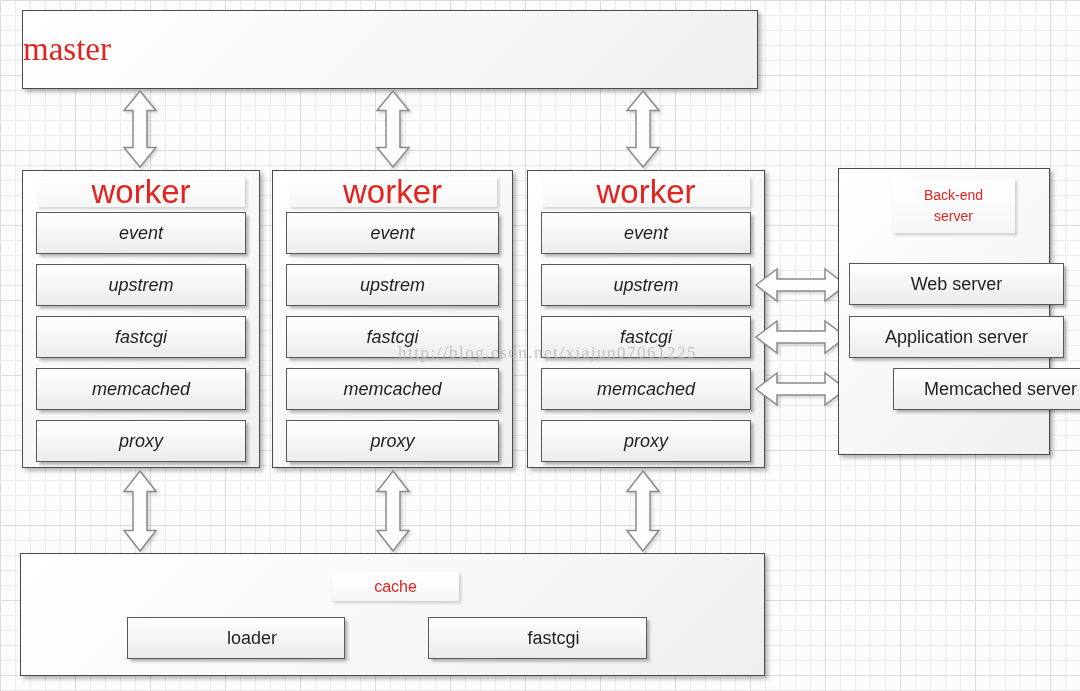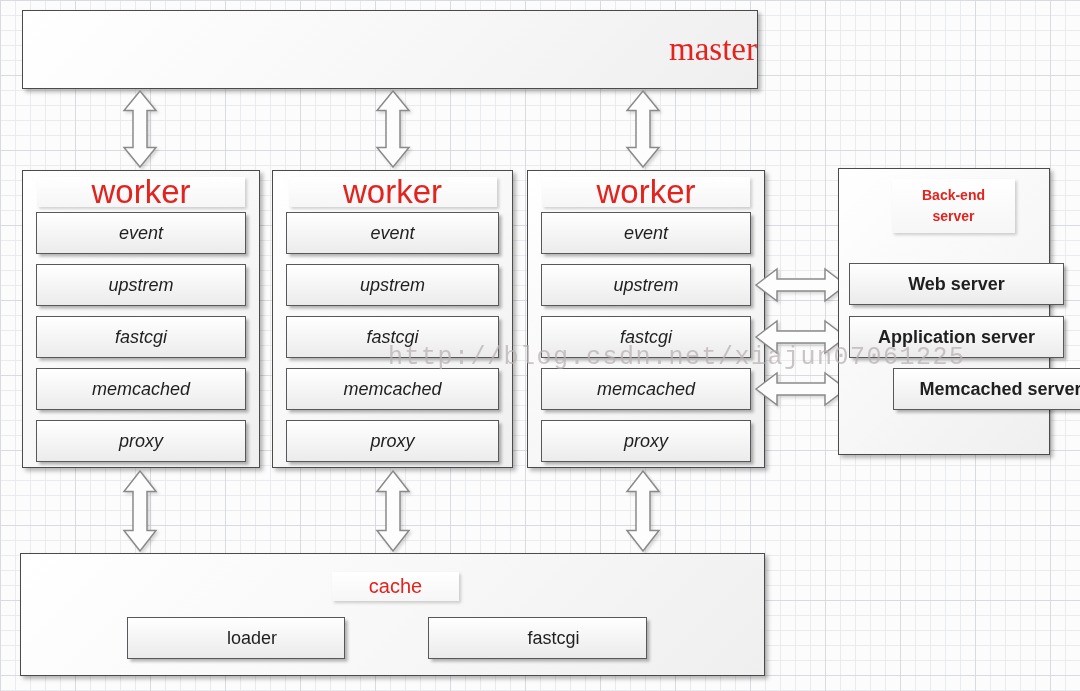--- a/index.html
+++ b/index.html
@@ -22,21 +22,21 @@
     position:absolute;
     border:1px solid #4b4b4d;
     background:linear-gradient(135deg, #ffffff 0%, #f7f7f8 55%, #efeff0 100%);
     box-shadow:3px 3px 4px rgba(0,0,0,0.28);
     box-sizing:border-box;
   }
 
   
   .master {
     left:22px; top:10px; width:736px; height:79px;
-    display:flex; align-items:center; justify-content:flex-end;
+    display:flex; align-items:center; justify-content:flex-start;
   }
   .master-text {
     font-family:"Liberation Serif", serif;
     font-size:33px; color:#e2231e;
   }
 
   
   .worker { top:170px; height:298px; }
   .worker-1 { left:22px;  width:238px; }
   .worker-2 { left:272px; width:241px; }
@@ -60,21 +60,21 @@
     background:linear-gradient(180deg,#ffffff 0%,#f3f3f4 60%,#ebebec 100%);
     box-shadow:2.5px 2.5px 3px rgba(0,0,0,0.30);
     display:flex; align-items:center; justify-content:center;
     font-size:18px; color:#1f1f1f;
     box-sizing:border-box;
     font-style:italic;
   }
   .module.first { margin-top:5px; }
 
   
-  .backend { left:838px; top:168px; width:212px; height:287px;font-weight:bold; }
+  .backend { left:838px; top:168px; width:212px; height:287px; }
   .backend-chip {
     position:absolute; left:53px; top:10px; width:123px; height:54px;
   }
   .backend-chip .chip-text {
     font-size:14px; text-align:center; white-space:pre-line; line-height:1.5;
   }
   .server-box {
     position:absolute; left:10px; width:215px; height:42px;
     border:1px solid #58585a;
     background:linear-gradient(180deg,#ffffff 0%,#f3f3f4 60%,#ebebec 100%);
@@ -85,21 +85,21 @@
   }
   .server-1 { top:94px; }
   .server-2 { top:147px; }
   .server-3 { top:199px;margin-left:44px; }
 
   
   .cache { left:20px; top:553px; width:745px; height:123px; }
   .cache-chip {
     position:absolute; left:311px; top:18px; width:127px; height:29px;
   }
-  .cache-chip .chip-text { font-size:20px; }
+  .cache-chip .chip-text { font-size:16px; }
   .cache-box {
     position:absolute; top:63px; height:42px;
     border:1px solid #58585a;
     background:linear-gradient(180deg,#ffffff 0%,#f3f3f4 60%,#ebebec 100%);
     box-shadow:2.5px 2.5px 3px rgba(0,0,0,0.30);
     display:flex; align-items:center; justify-content:center;
     font-size:18px; color:#1f1f1f;
     box-sizing:border-box;
     padding-left:32px;
   }
@@ -116,23 +116,23 @@
   .ax-1 { left:122px; }
   .ax-2 { left:375px; }
   .ax-3 { left:625px; }
   .arrow-h { width:92px; height:36px; left:755px; }
   .ah-1 { top:267px; }
   .ah-2 { top:319px; }
   .ah-3 { top:371px; }
 
   
   .watermark {
-    position:absolute; left:388px; top:343px;
-    font-family:Liberation Mono, monospace;
-    font-size:25px; letter-spacing:1.5px;
+    position:absolute; left:398px; top:343px;
+    font-family:Liberation Serif, serif;
+    font-size:17px; letter-spacing:1.5px;
     color:rgba(185,178,178,0.75);
     z-index:20; pointer-events:none; white-space:nowrap;
   }
 </style>
 </head>
 <body>
 
 <div class="canvas">
 
   <div class="panel master">

